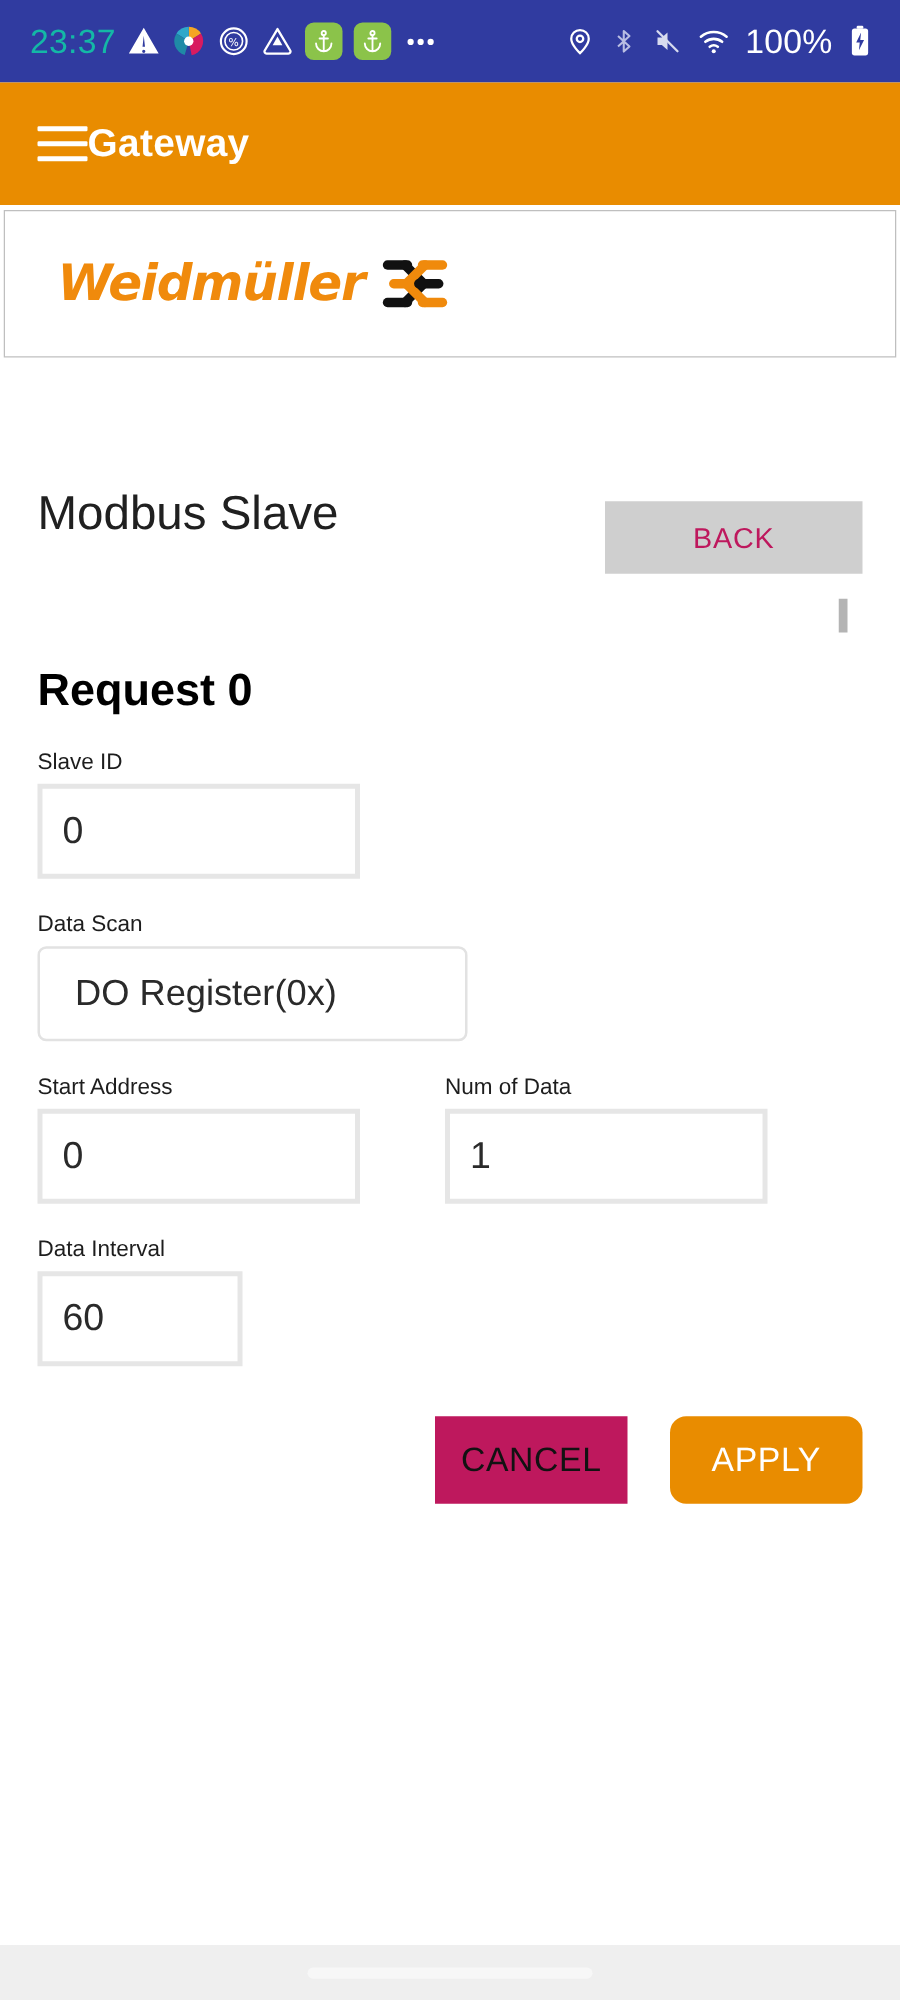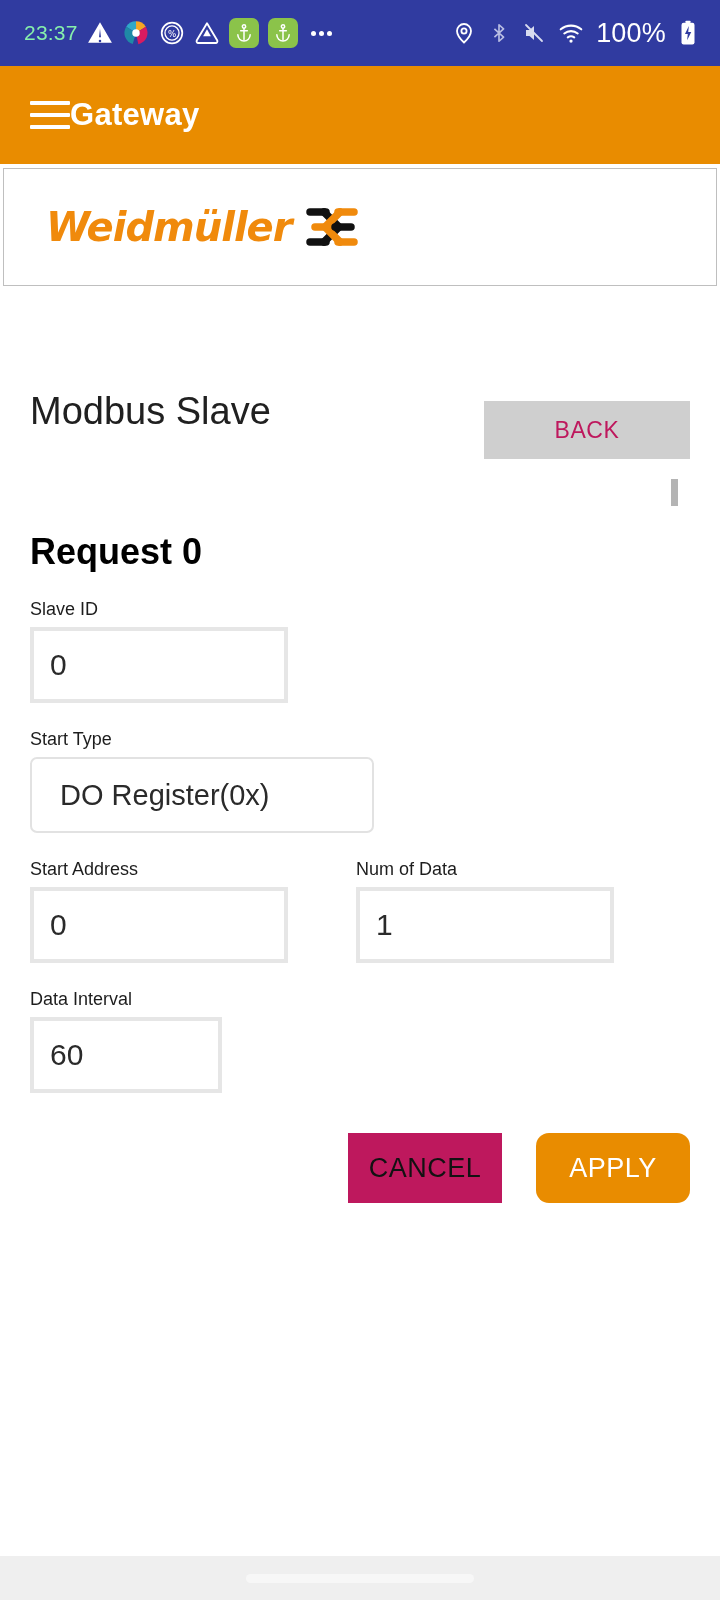--- a/index.html
+++ b/index.html
@@ -12,21 +12,21 @@
   .phone { position: relative; width: 720px; height: 1600px; background: #ffffff; }
 
   
   .statusbar {
     height: 66px; background: #303BA0;
     display: flex; align-items: center; justify-content: space-between;
     padding: 0 22px 0 24px; color: #ffffff;
   }
   .sb-left { display: flex; align-items: center; gap: 9px; }
   .sb-right { display: flex; align-items: center; gap: 12px; }
-  .sb-clock { font-size: 21px; letter-spacing: .2px; font-weight: 400; color:#86efac; }
+  .sb-clock { font-size: 27px; letter-spacing: .2px; font-weight: 400; color:#14b8a6; }
   .sb-pct { font-size: 27px; color:#fff; letter-spacing:.2px; }
   .ic { display: inline-flex; align-items: center; justify-content: center; }
   .ic svg { display: block; }
   .anchor-badge {
     width: 30px; height: 30px; border-radius: 7px; background: #8BC34A;
     display: inline-flex; align-items: center; justify-content: center;
   }
   .dots { display:inline-flex; gap:3px; align-items:center; margin-left:4px;}
   .dots i { width:5px; height:5px; border-radius:50%; background:#fff; display:block; }
 
@@ -243,42 +243,42 @@
     <div class="section-title">Request 0</div>
 
     <div class="field">
       <div class="field-label">Slave ID</div>
       <div class="input-wrap">
         <div class="inner">0</div>
       </div>
     </div>
 
     <div class="field">
-      <div class="field-label">Start Type</div>
+      <div class="field-label">Data Scan</div>
       <div class="select-box">DO Register(0x)</div>
     </div>
 
     <div class="field two-col">
       <div>
         <div class="field-label">Start Address</div>
         <div class="input-wrap">
           <div class="inner">0</div>
         </div>
       </div>
       <div>
         <div class="field-label">Num of Data</div>
         <div class="input-wrap">
           <div class="inner">1</div>
         </div>
       </div>
     </div>
 
     <div class="field">
       <div class="field-label">Data Interval</div>
-      <div class="input-wrap" style="width:192px">
+      <div class="input-wrap" style="width:164px">
         <div class="inner">60</div>
       </div>
     </div>
 
     <div class="btn-row">
       <button class="btn btn-cancel">CANCEL</button>
       <button class="btn btn-apply">APPLY</button>
     </div>
   </div>
 

